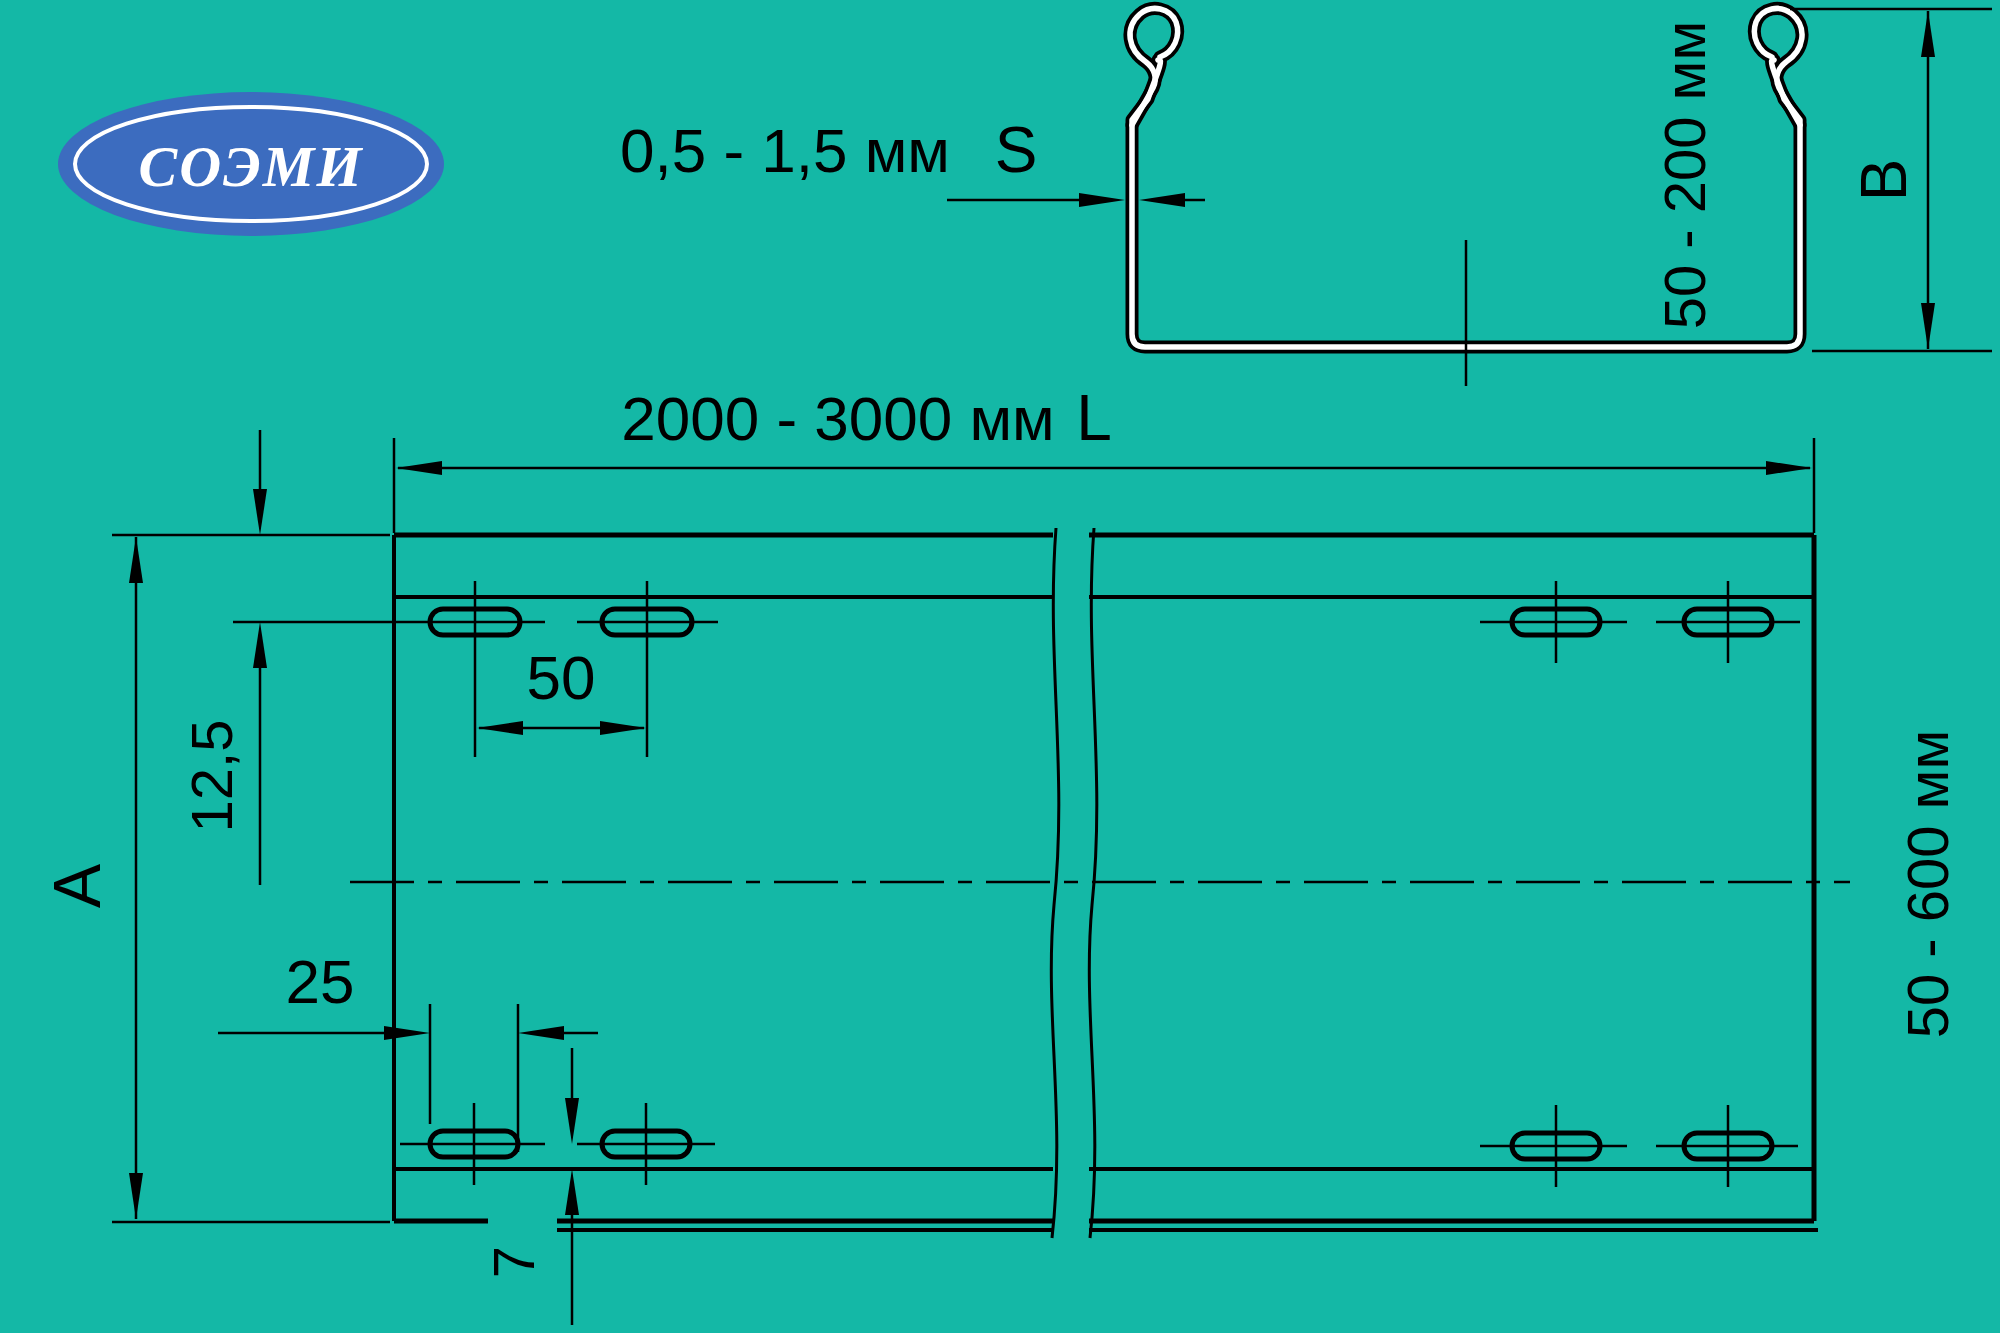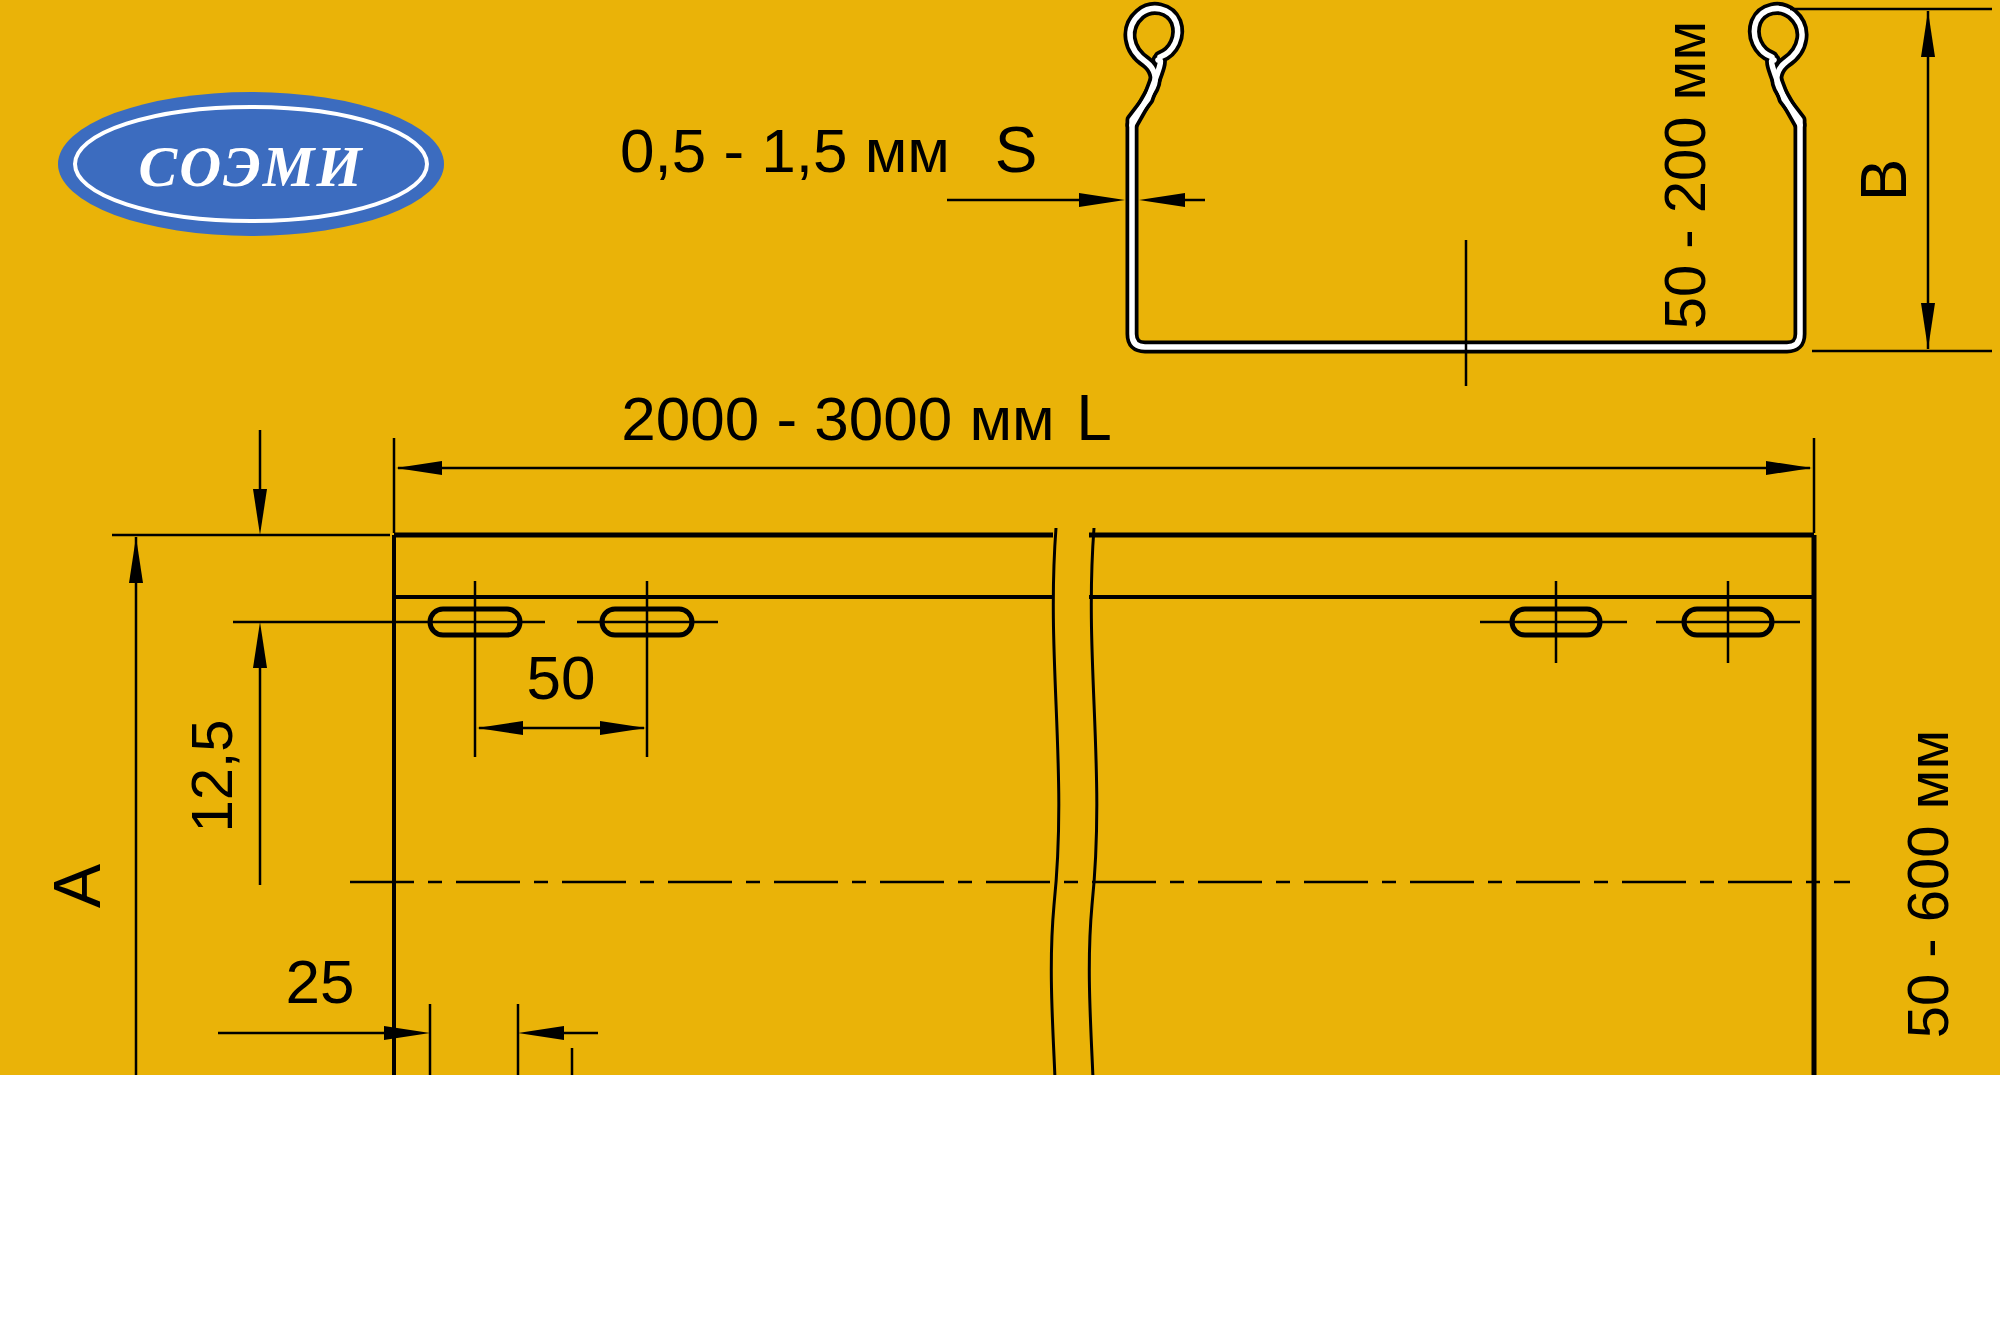--- a/index.html
+++ b/index.html
@@ -1,16 +1,16 @@
 <!DOCTYPE html>
 <html><head>
 <meta charset="utf-8">
 <style>
   html,body{margin:0;padding:0;background:#fff;}
-  .page{position:relative;width:2000px;height:1075px;background:#eab308;overflow:hidden;
+  .page{position:relative;width:2000px;height:1333px;background:#14b8a6;overflow:hidden;
         font-family:"Liberation Sans", sans-serif;}
   svg{position:absolute;left:0;top:0;}
   .ln{stroke:#000;fill:none;}
   .w5{stroke-width:5;}
   .w4{stroke-width:4;}
   .w25{stroke-width:2.5;}
   .arr{fill:#000;stroke:none;}
   .dimtxt{font-family:"Liberation Sans", sans-serif;fill:#000;}
   .logotxt{font-family:"Liberation Serif", serif;font-style:italic;font-weight:bold;}
 </style>

